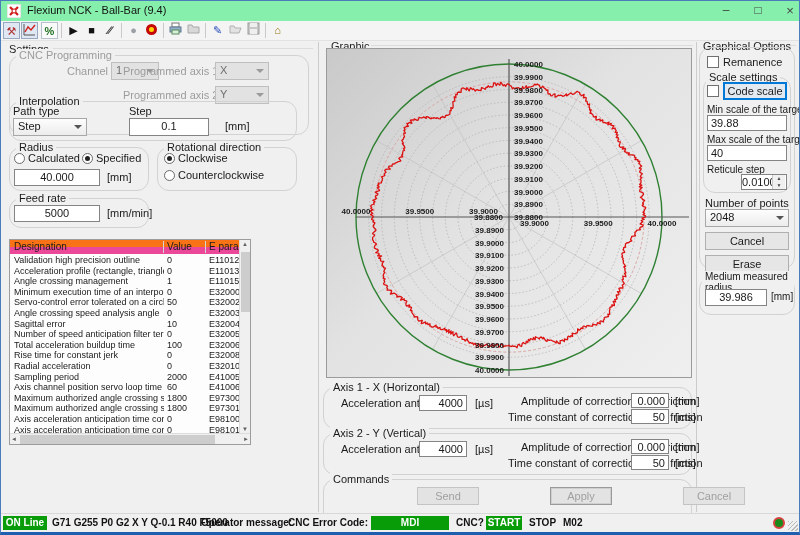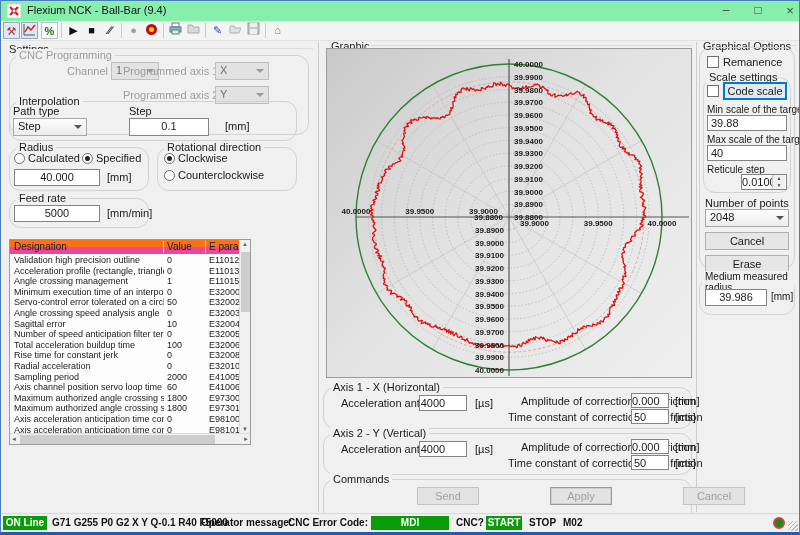--- a/index.html
+++ b/index.html
@@ -25,21 +25,21 @@
   .gbox { position:absolute; border:1px solid #d2d2d2; border-radius:12px; }
   .glabel { position:absolute; top:-7px; left:6px; background:#f0f0f0; padding:0 3px; font-size:11px; }
   .gray { color:#9c9c9c; }
   .lbl { position:absolute; font-size:11px; white-space:nowrap; }
   .sechead { position:absolute; font-size:11px; color:#222; }
   .secline { position:absolute; height:1px; background:#dcdcdc; }
   
   .input { position:absolute; background:#fff; border:1px solid #848484; font-size:11px;
            line-height:15px; text-align:center; overflow:hidden; }
   .input.left { text-align:left; padding-left:3px; }
-  .input.right { text-align:center; padding-right:20px; }
+  .input.right { text-align:right; padding-right:3px; }
   .combo { position:absolute; background:linear-gradient(#fdfdfd,#ececec); border:1px solid #a8a8a8;
            font-size:11px; line-height:15px; padding-left:4px; }
   .combo .arrow { position:absolute; right:4px; top:6px; width:0; height:0;
                   border-left:4px solid transparent; border-right:4px solid transparent;
                   border-top:4px solid #555; }
   .combo.disabled { background:#e2e2e2; border-color:#bfbfbf; color:#6f6f6f; }
   .combo.disabled .arrow { border-top-color:#9a9a9a; }
   .check { position:absolute; width:12px; height:12px; background:#fff; border:1px solid #707070; }
   .radio { position:absolute; width:11px; height:11px; background:#fff; border:1px solid #6a6a6a;
            border-radius:50%; }

